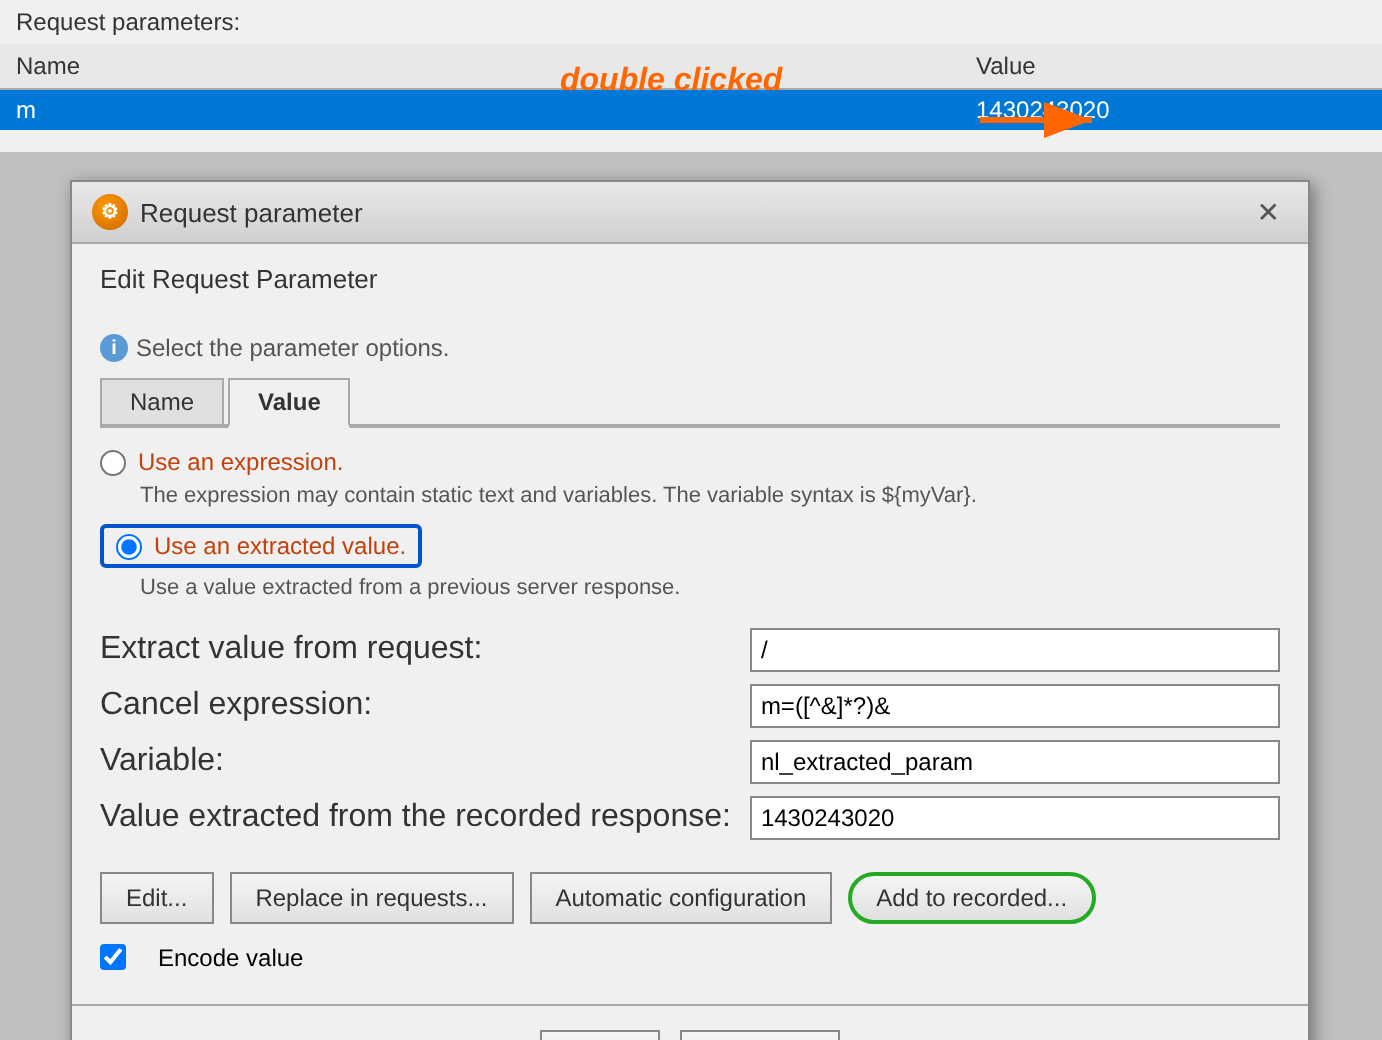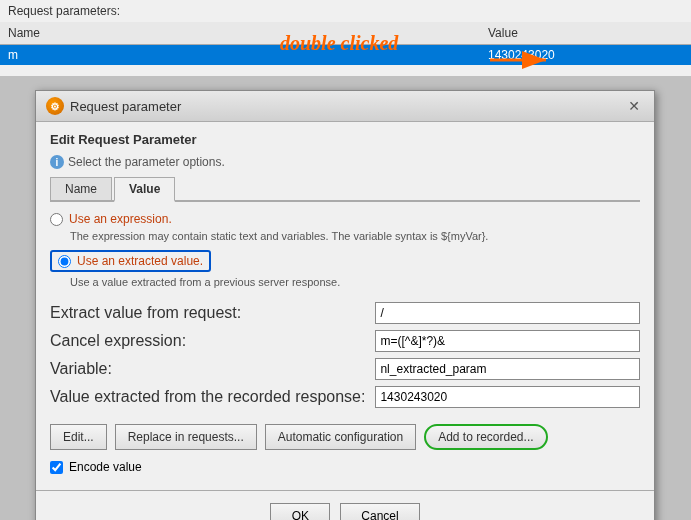--- a/index.html
+++ b/index.html
@@ -48,24 +48,23 @@
       font-size: 12px;
       color: #333;
     }
 
     
     .annotation {
       position: absolute;
       top: 32px;
       left: 280px;
       color: #ff6600;
-      font-size: 20px;
+      font-size: 16px;
       font-weight: bold;
       font-style: italic;
-      font-family: Liberation Serif, serif;
     }
 
     
     .modal {
       position: absolute;
       top: 90px;
       left: 35px;
       width: 620px;
       background: #f0f0f0;
       border: 1px solid #888;
@@ -117,23 +116,23 @@
       line-height: 1;
     }
 
     
     .modal-body {
       padding: 10px 14px;
     }
 
     .edit-title {
       font-size: 13px;
-      font-weight: bold;
-      color: #333;
-      margin-bottom: 8px;
+      font-weight: normal;
+      color: #333;
+      margin-bottom: 20px;
     }
 
     .edit-subtitle {
       display: flex;
       align-items: center;
       gap: 4px;
       font-size: 12px;
       color: #555;
       margin-bottom: 8px;
     }
@@ -274,22 +273,22 @@
 
     .btn-highlighted {
       border: 2px solid #22aa22;
       border-radius: 14px;
       color: #333;
     }
 
     
     .checkbox-row {
       display: flex;
-      align-items: flex-end;
-      gap: 6px;
+      align-items: flex-start;
+      gap: 16px;
       margin-top: 4px;
     }
 
     
     .bottom-buttons {
       display: flex;
       justify-content: center;
       gap: 10px;
       padding: 6px 14px 10px;
     }

